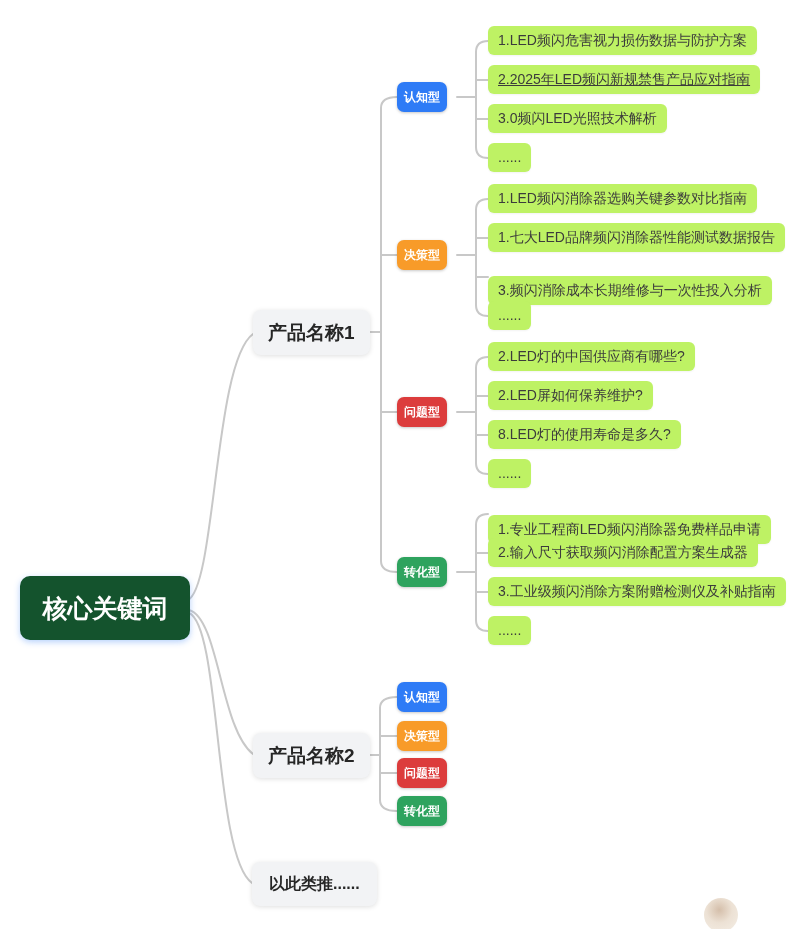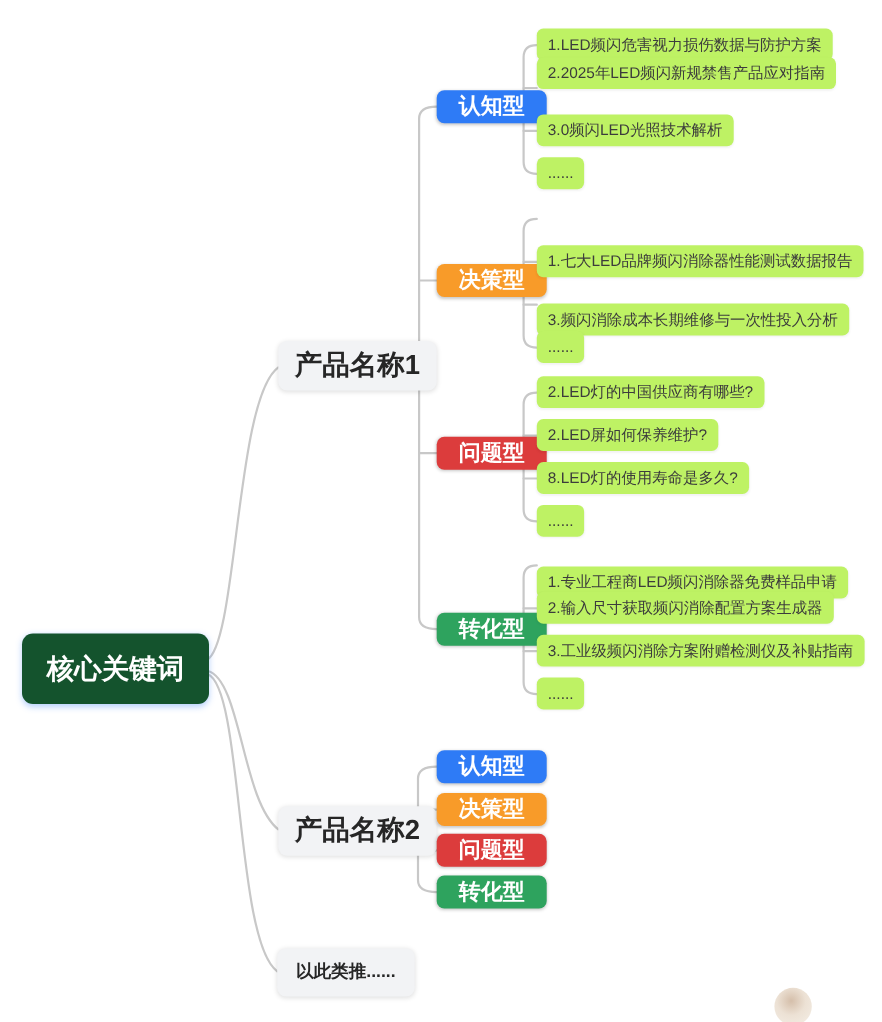--- a/index.html
+++ b/index.html
@@ -10,25 +10,25 @@
   .node{position:absolute;box-sizing:border-box;white-space:nowrap;}
   .root{
     width:170px;height:64px;line-height:64px;text-align:center;
     border-radius:10px;color:#ffffff;font-size:25px;font-weight:bold;
     box-shadow:0 2px 6px rgba(47,123,246,.35);
   }
   .gray{
     background:#f2f3f5;border-radius:8px;font-weight:bold;color:#262626;
     box-shadow:0 1px 5px rgba(0,0,0,.13);
   }
-  .product{font-size:25px;height:45px;line-height:45px;padding:0 15px;text-align:center;}
+  .product{font-size:19px;height:45px;line-height:45px;padding:0 15px;text-align:center;}
   .more{font-size:16px;height:44px;line-height:44px;padding:0 17px;}
   .type{
-    height:30px;line-height:30px;padding:0 20px;border-radius:7px;
-    color:#ffffff;font-weight:bold;font-size:20px;text-align:center;
+    height:30px;line-height:30px;padding:0 7px;border-radius:7px;
+    color:#ffffff;font-weight:bold;font-size:12px;text-align:center;
     box-shadow:0 1px 3px rgba(0,0,0,.22);
   }
   .leaf{
     background:#bef264;border-radius:6px;height:29px;line-height:29px;
     padding:0 10px;font-size:14px;color:#3c3c3c;
     box-shadow:0 1px 2px rgba(0,0,0,.05);
   }
   .watermark{
     position:absolute;left:704px;top:898px;width:34px;height:34px;border-radius:50%;
     background:radial-gradient(circle at 45% 35%, #cdb39b 0%, #e9dccd 45%, #f3ece2 100%);
@@ -82,24 +82,25 @@
   <div class="node gray product" style="left:253px;top:310px;">产品名称1</div>
   <div class="node gray product" style="left:253px;top:733px;">产品名称2</div>
   <div class="node gray more" style="left:252px;top:862px;">以此类推......</div>
 
   <div class="node type" style="left: 397px; top: 82px; background: rgb(46, 123, 246);">认知型</div>
   <div class="node type" style="left: 397px; top: 240px; background: rgb(248, 155, 41);">决策型</div>
   <div class="node type" style="left: 397px; top: 397px; background: rgb(220, 60, 60);">问题型</div>
   <div class="node type" style="left: 397px; top: 557px; background: rgb(46, 163, 94);">转化型</div>
 
   <div class="node leaf" style="left:488px;top:26px;">1.LED频闪危害视力损伤数据与防护方案</div>
-  <div class="node leaf" style="left:488px;top:52px;">2.2025年LED频闪新规禁售产品应对指南</div>
+  <div class="node leaf" style="left:488px;top:65px;text-decoration:underline;">2.2025年LED频闪新规禁售产品应对指南</div>
   <div class="node leaf" style="left:488px;top:104px;">3.0频闪LED光照技术解析</div>
   <div class="node leaf" style="left:488px;top:143px;">......</div>
 
+  <div class="node leaf" style="left:488px;top:184px;">1.LED频闪消除器选购关键参数对比指南</div>
   <div class="node leaf" style="left:488px;top:223px;">1.七大LED品牌频闪消除器性能测试数据报告</div>
   <div class="node leaf" style="left:488px;top:276px;">3.频闪消除成本长期维修与一次性投入分析</div>
   <div class="node leaf" style="left:488px;top:301px;">......</div>
 
   <div class="node leaf" style="left:488px;top:342px;">2.LED灯的中国供应商有哪些?</div>
   <div class="node leaf" style="left:488px;top:381px;">2.LED屏如何保养维护?</div>
   <div class="node leaf" style="left:488px;top:420px;">8.LED灯的使用寿命是多久?</div>
   <div class="node leaf" style="left:488px;top:459px;">......</div>
 
   <div class="node leaf" style="left:488px;top:499px;margin-top:16px;">1.专业工程商LED频闪消除器免费样品申请</div>

